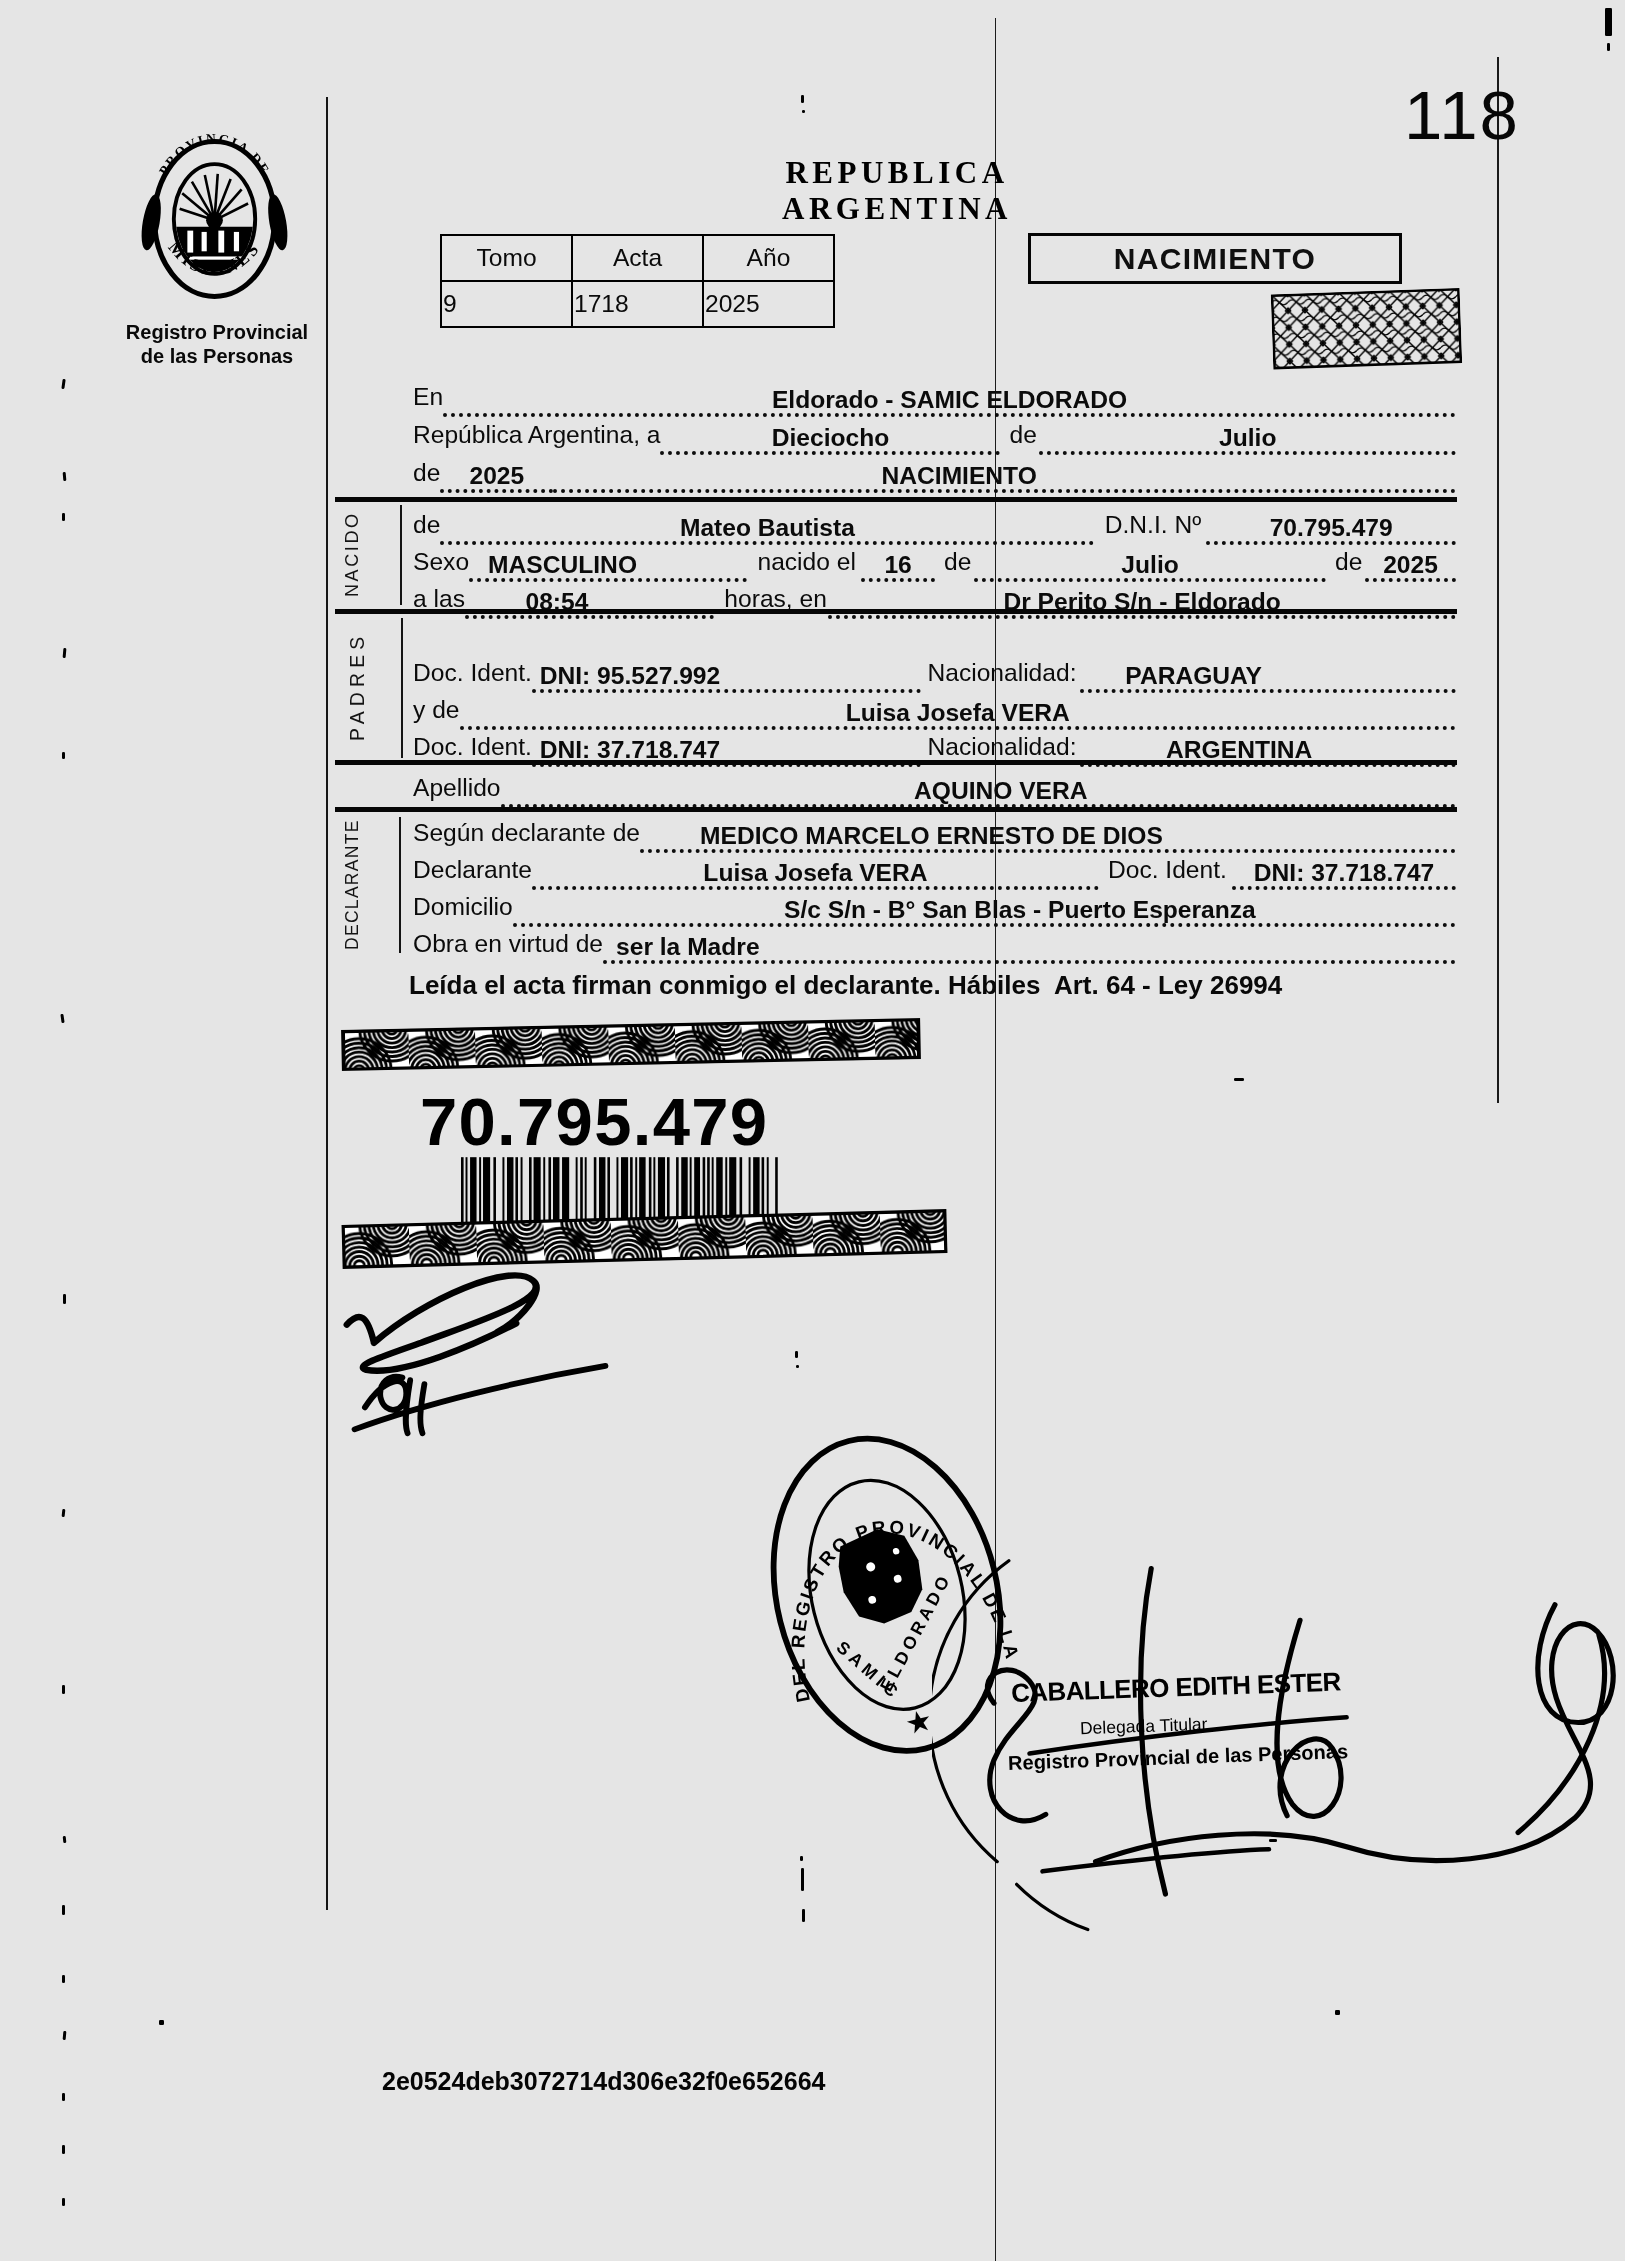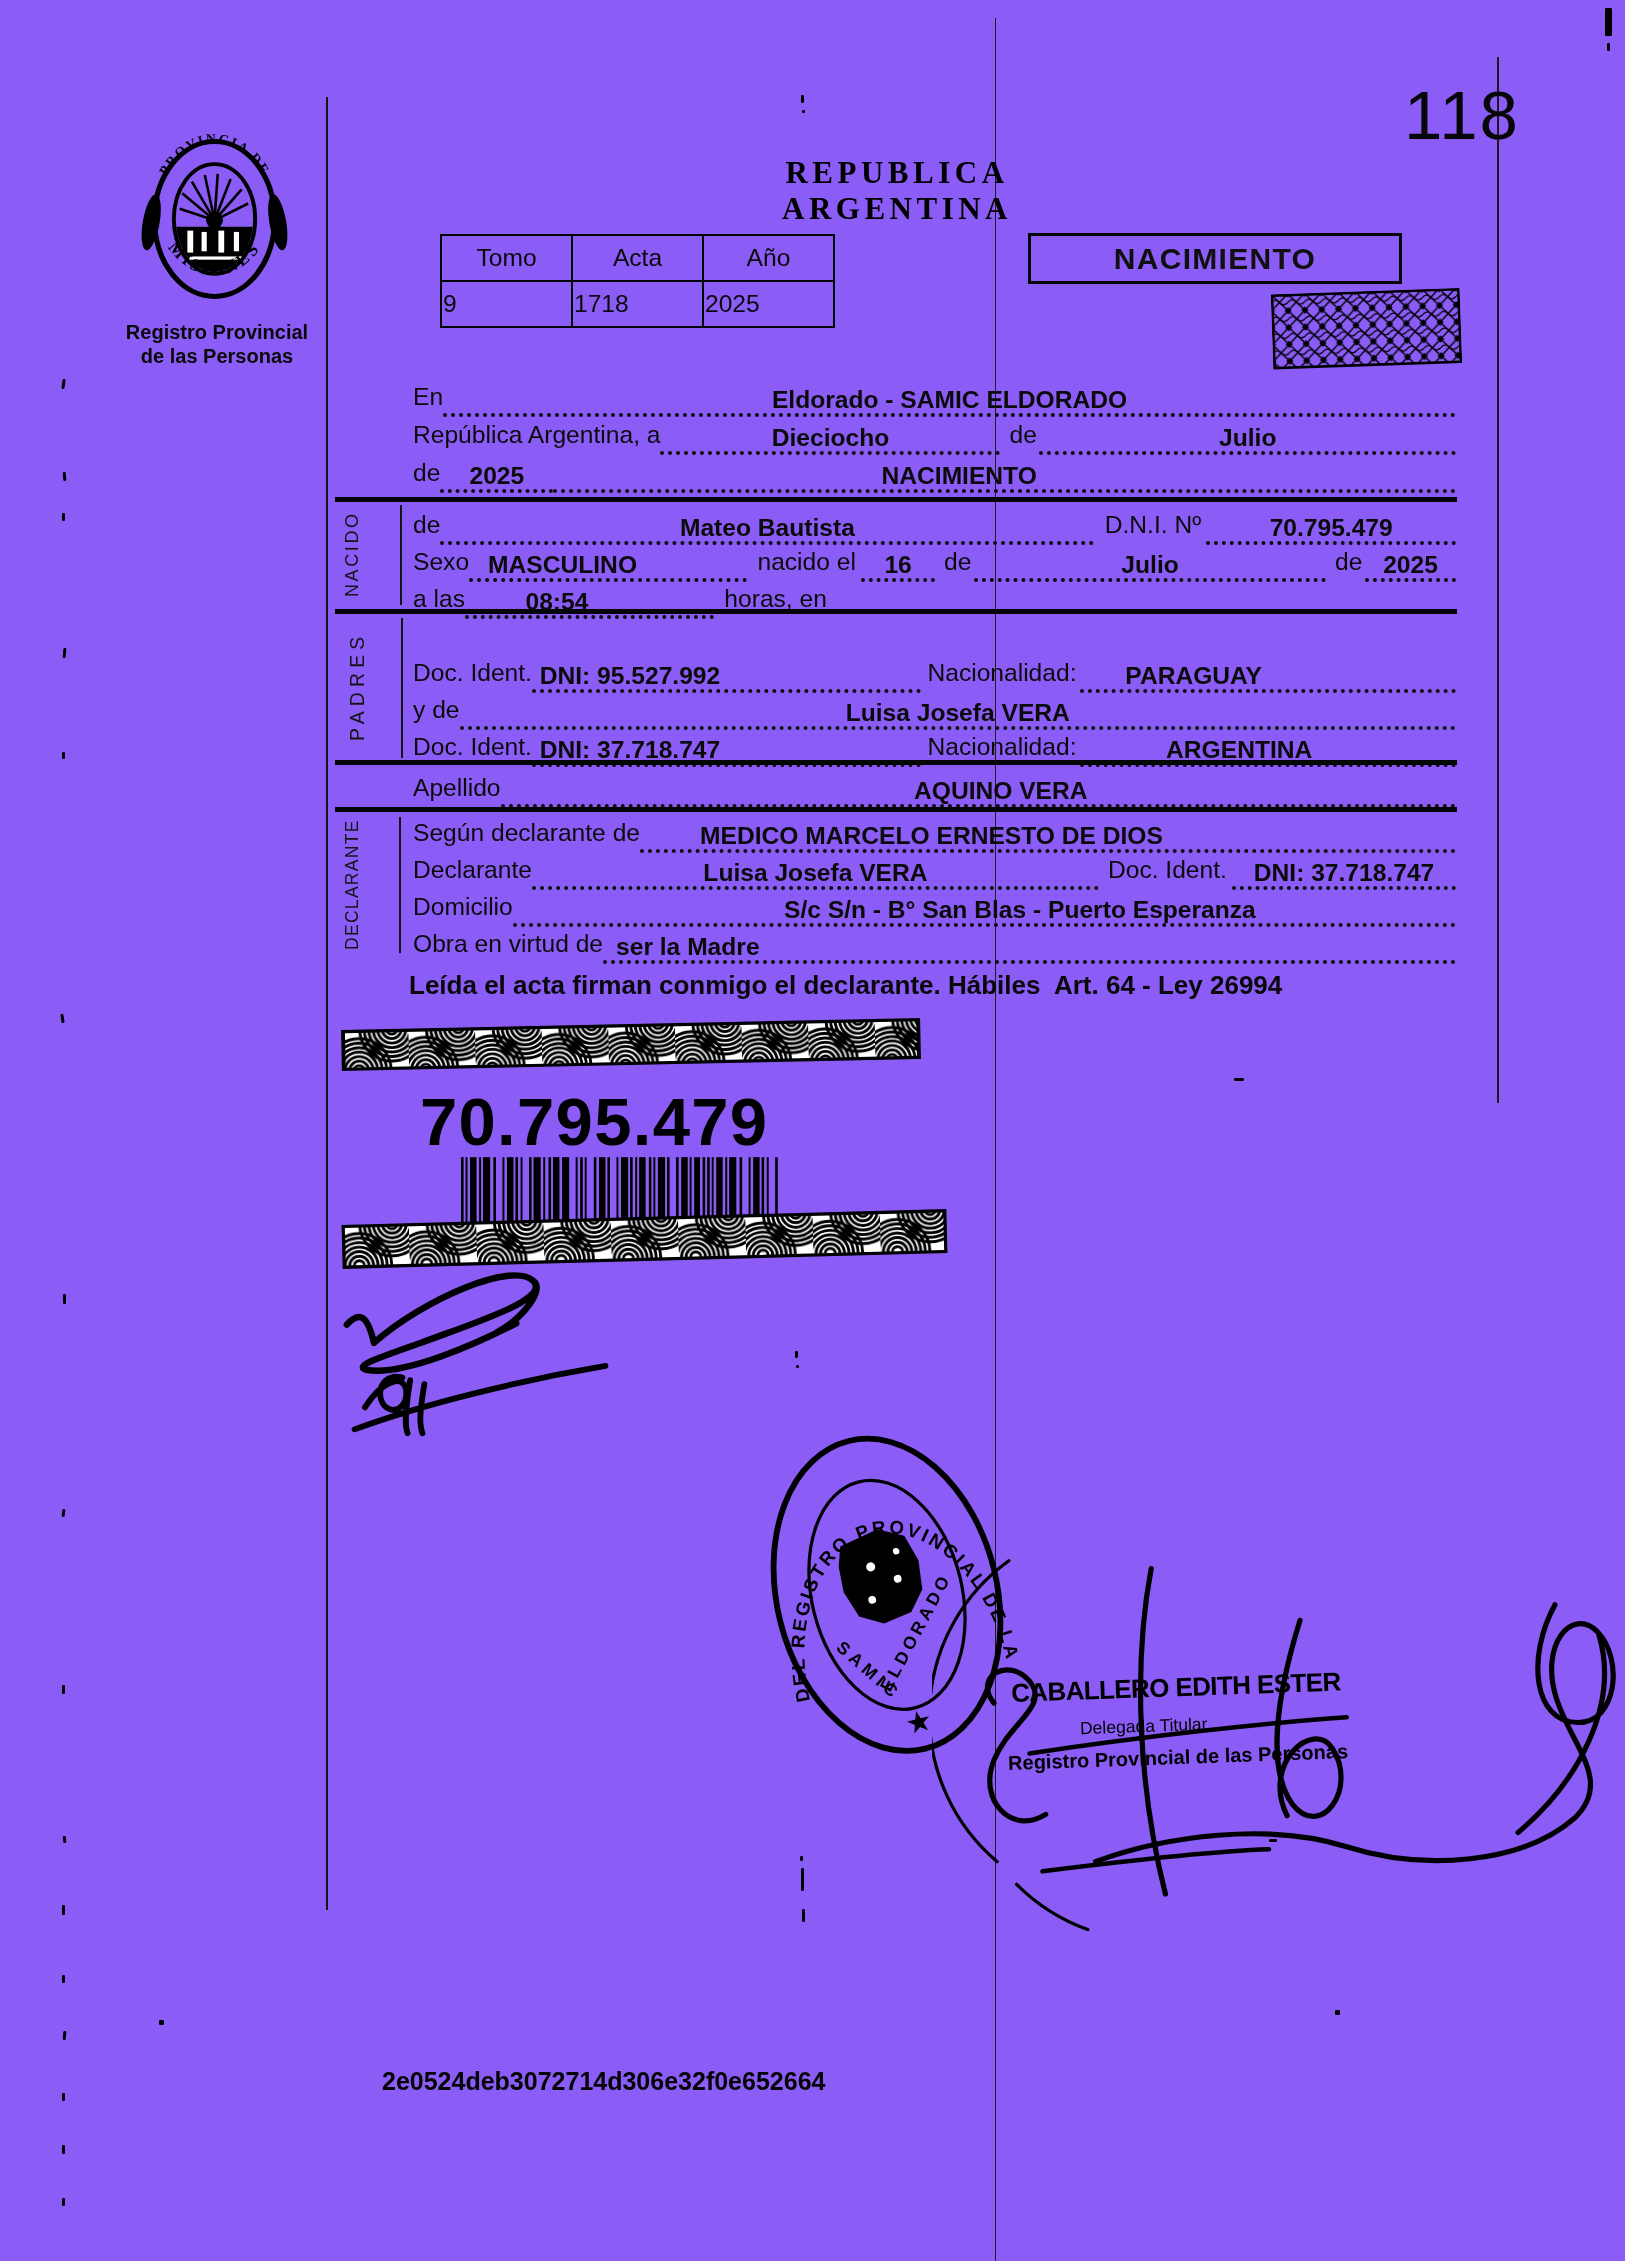--- a/index.html
+++ b/index.html
@@ -1,17 +1,17 @@
 <!DOCTYPE html>
 <html style="font-size:10.4px"><head>
 <meta charset="utf-8">
 <style>
   html,body{margin:0;padding:0;background:#888;}
   #doc{
-    position:relative; width:1626px; height:2261px; background:#8b5cf6;
+    position:relative; width:1626px; height:2261px; background:#e5e5e5;
     font-family:"Liberation Sans", sans-serif; color:#0a0a0a; overflow:hidden;
   }
   .abs{position:absolute;}
   
   .fl{position:absolute; left:413px; width:1043px; display:flex; align-items:flex-end;
       height:36px; font-size:24.6px; white-space:nowrap; color:#0b0b0b;}
   .lbl{padding-bottom:6.5px;}
   .fill{flex:1 1 auto; border-bottom:4.5px dotted #0d0d0d; text-align:center; padding-bottom:0.6px; line-height:1.05;}
   .v{font-weight:700;}
   .rule{position:absolute; left:335px; width:1122px; height:4.5px; background:#060606;}
@@ -166,20 +166,21 @@
     <span class="fill" style="flex:0 0 74px"><span class="v">16</span></span>
     <span class="lbl" style="padding-left:9px;padding-right:2.6px">de</span>
     <span class="fill"><span class="v">Julio</span></span>
     <span class="lbl" style="padding-left:9px;padding-right:2.6px">de</span>
     <span class="fill" style="flex:0 0 91px"><span class="v">2025</span></span>
   </div>
   <div class="fl" style="top:583px">
     <span class="lbl">a las</span>
     <span class="fill" style="flex:0 0 249px"><span class="v" style="padding-right:65px">08:54</span></span>
     <span class="lbl" style="padding-left:10.4px;padding-right:1.3px">horas, en</span>
+    <span class="fill"><span class="v">Dr Perito S/n - Eldorado</span></span>
   </div>
 
   <div class="rule" style="top:609px"></div>
 
   <div class="vlabel" style="left:346px;top:616px;height:141px;font-size:19.4px;letter-spacing:5.2px">PADRES</div>
   <div class="vline" style="left:401px;top:618px;height:140px"></div>
 
   <div class="fl" style="top:657px">
     <span class="lbl">Doc. Ident.</span>
     <span class="fill" style="flex:0 0 389px;text-align:left"><span class="v" style="padding-left:7.8px">DNI: 95.527.992</span></span>

